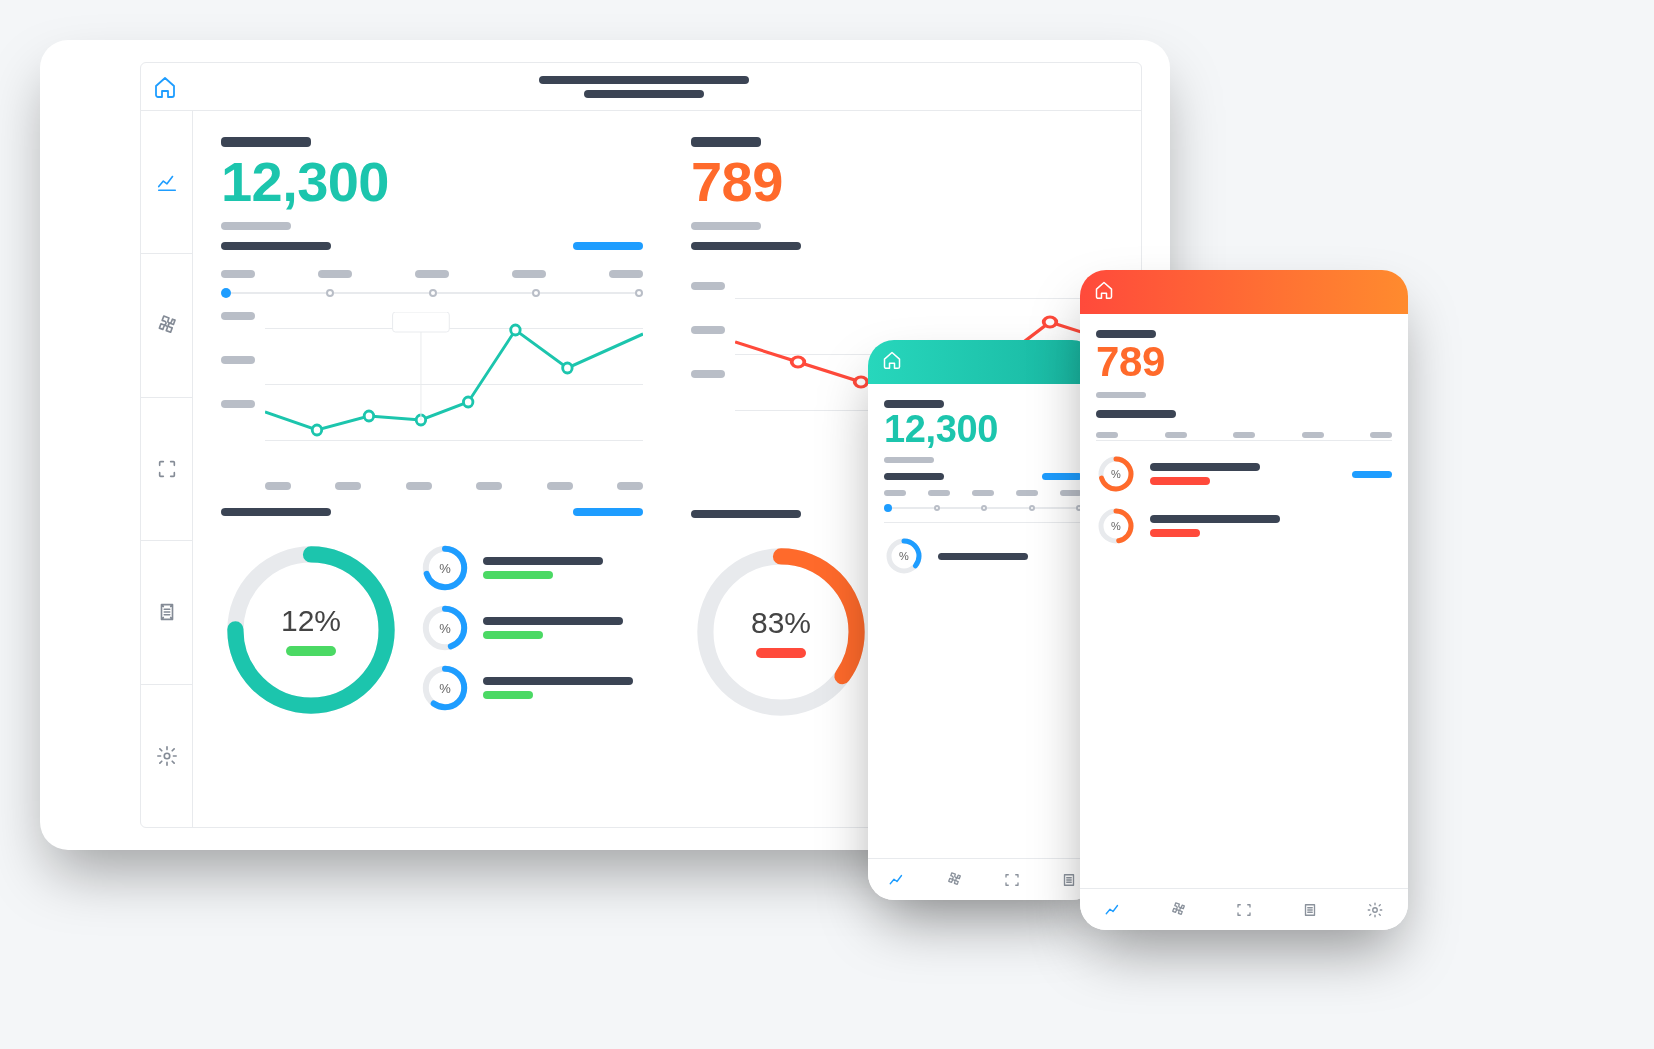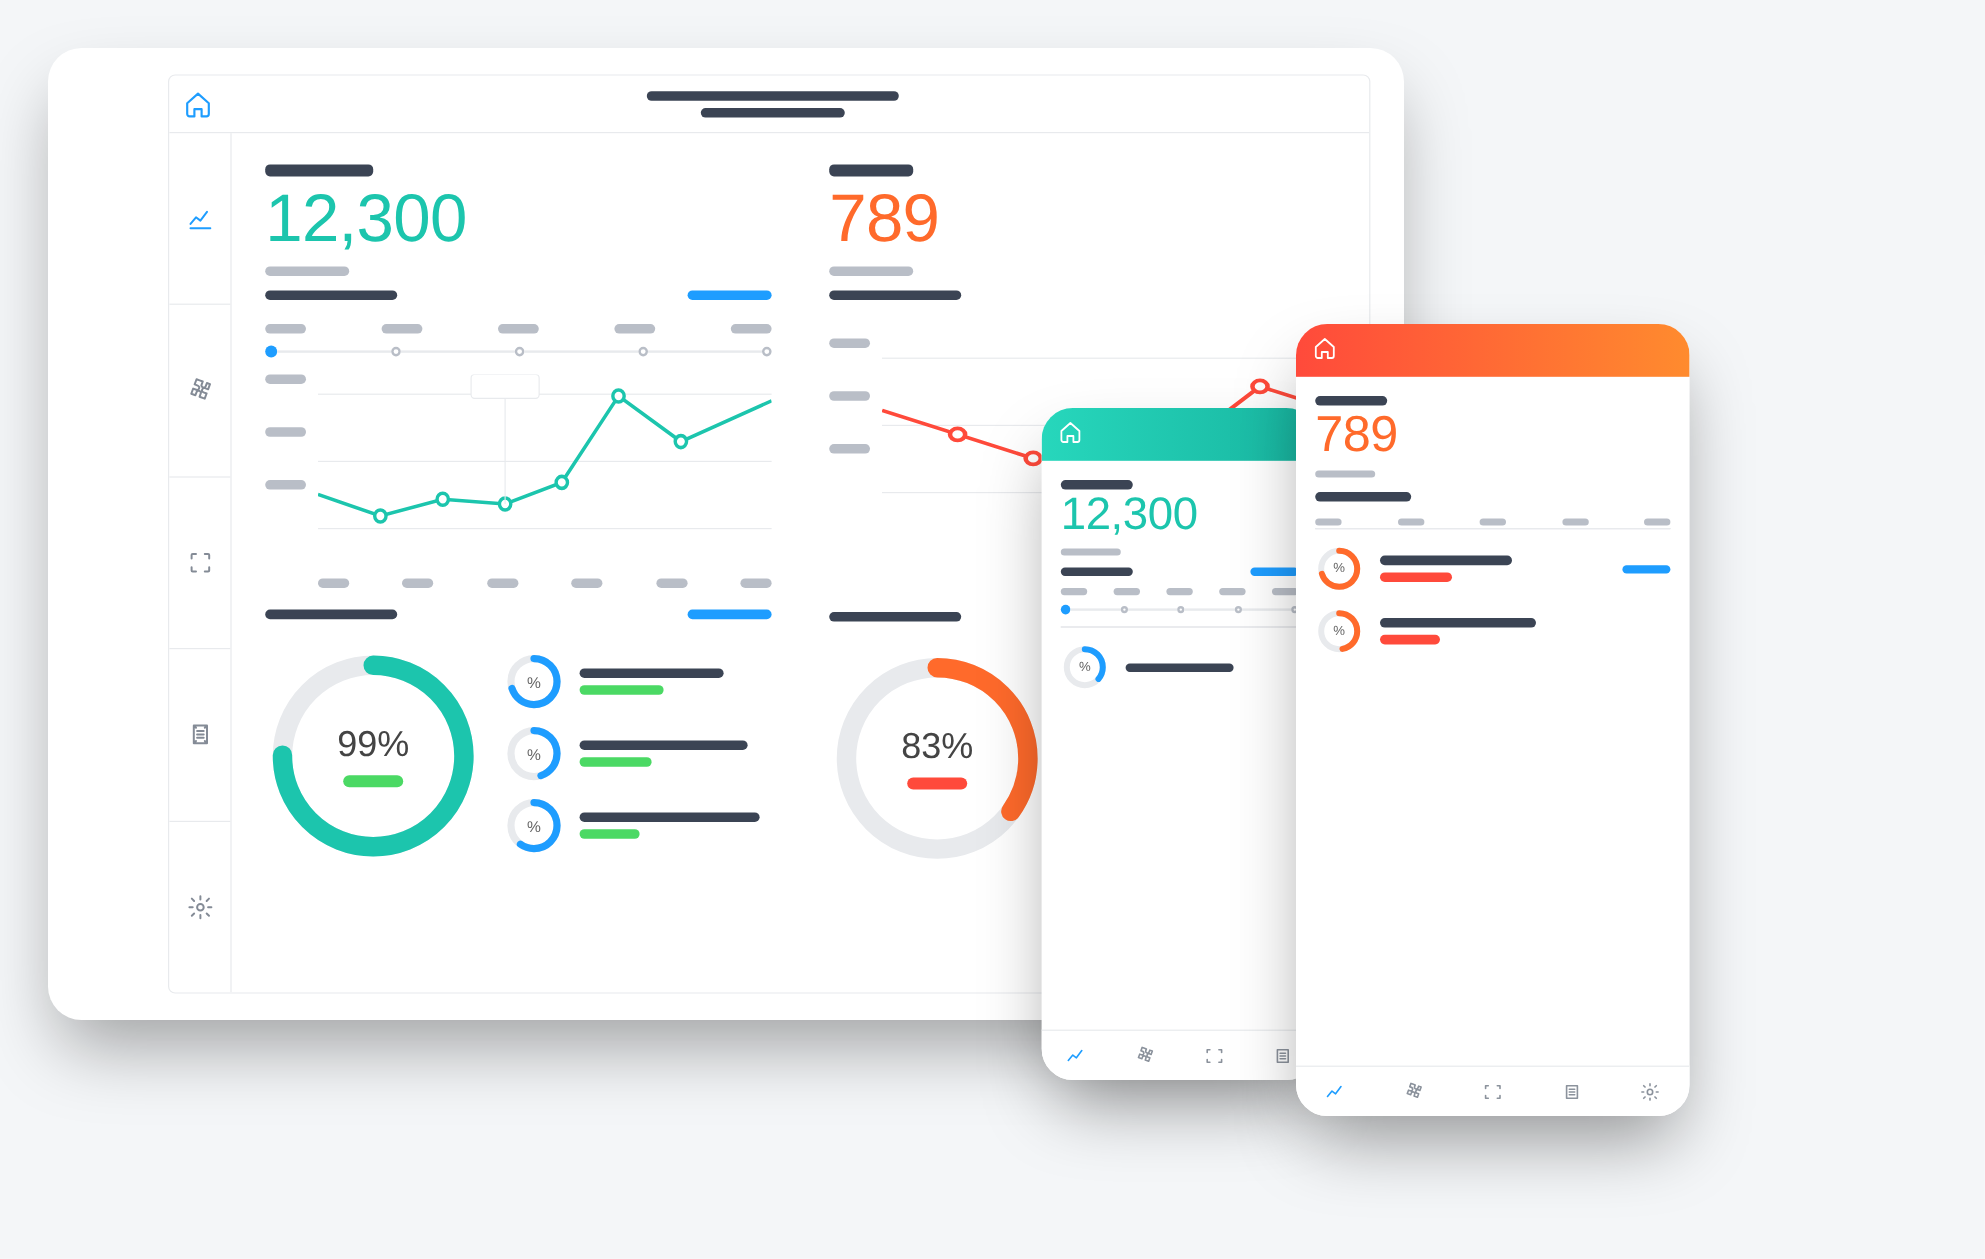--- a/index.html
+++ b/index.html
@@ -28,21 +28,21 @@
 .bar.green{background:var(--green)}
 .bar.red{background:var(--red)}
 .bar.blue{background:var(--blue)}
 .tablet .sidebar{position:absolute;left:0;top:48px;bottom:0;width:52px;border-right:1px solid var(--light);display:flex;flex-direction:column}
 .navcell{flex:1;display:flex;align-items:center;justify-content:center;border-bottom:1px solid var(--light);color:#848b96}
 .navcell:last-child{border-bottom:none}
 .navcell.active{color:var(--blue)}
 .navcell svg{width:22px;height:22px}
 .tablet .content{margin-left:52px;padding:26px 28px;display:grid;grid-template-columns:1fr 1fr;gap:0 48px;flex:1;overflow:hidden}
 .col{display:flex;flex-direction:column}
-.bignum{font-size:56px;font-weight:400;letter-spacing:-.01em;margin:2px 0 8px}
+.bignum{font-size:56px;font-weight:700;letter-spacing:-.01em;margin:2px 0 8px}
 .bignum.teal{color:var(--teal)}
 .bignum.orange{color:var(--orange)}
 .secthead{display:flex;justify-content:space-between;align-items:center;margin:12px 0 6px}
 .tabs{display:flex;justify-content:space-between;margin:14px 0 4px}
 .tabs span{width:34px;height:8px;border-radius:4px;background:var(--gray)}
 .timeline{display:flex;align-items:center;gap:0;margin:6px 0 14px;position:relative}
 .timeline .track{height:2px;background:var(--light);flex:1}
 .timeline .dot{width:10px;height:10px;border-radius:50%;background:var(--blue)}
 .timeline .odot{width:8px;height:8px;border-radius:50%;border:2px solid var(--gray);background:transparent}
 .ylabel-col{display:flex;flex-direction:column;gap:36px;align-items:flex-start}
@@ -212,21 +212,21 @@
           <span class="bar" style="width:110px"></span>
           <span class="bar blue" style="width:70px"></span>
         </div>
         <div class="donutwrap">
           <div class="donut">
             <svg viewBox="0 0 100 100">
                   <circle cx="50" cy="50" r="42" stroke="var(--light)" stroke-width="9" fill="none"></circle>
                   <circle cx="50" cy="50" r="42" stroke="var(--teal)" stroke-width="9" fill="none" stroke-linecap="round" stroke-dasharray="264" stroke-dashoffset="66"></circle>
                 </svg>
             <div class="center">
-                  <span class="val">99%</span>
+                  <span class="val">12%</span>
                   <span class="bar green" style="width:50px;height:10px;border-radius:5px"></span>
                 </div>
           </div>
           <div class="mini-donuts">
             <div class="mini">
               <div class="ring"><svg viewBox="0 0 40 40">
                       <circle cx="20" cy="20" r="16" stroke="var(--light)" stroke-width="5" fill="none"></circle>
                       <circle cx="20" cy="20" r="16" stroke="var(--blue)" stroke-width="5" fill="none" stroke-linecap="round" stroke-dasharray="100" stroke-dashoffset="30"></circle>
                     </svg><span>%</span></div>
               <div class="lines">

